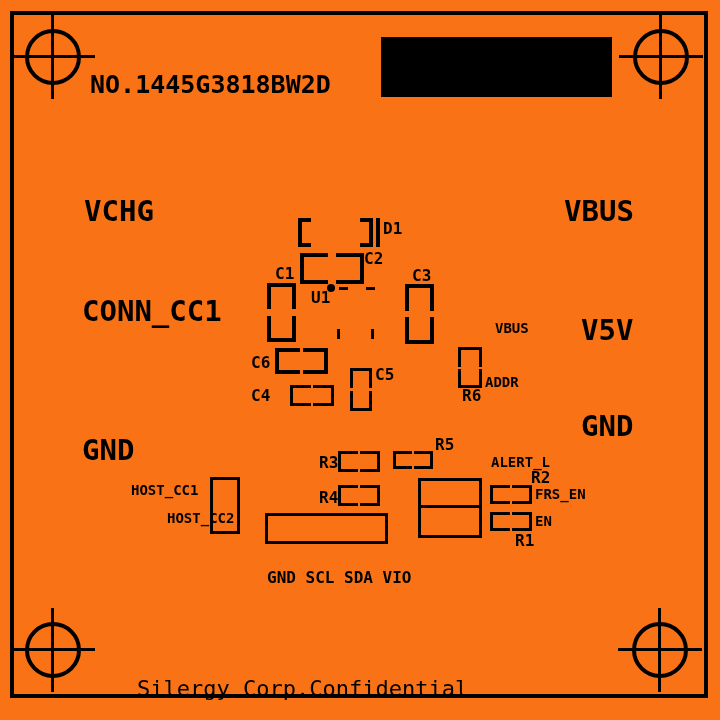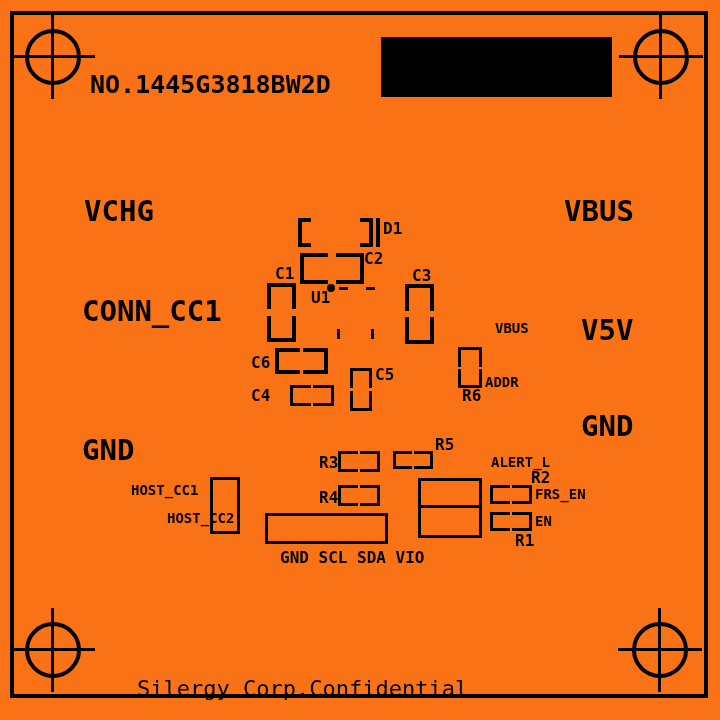--- a/index.html
+++ b/index.html
@@ -140,21 +140,21 @@
   <div class="pad open-r" style="left:490px; top:512px; width:20px; height:19px;"></div>
   <div class="pad open-l" style="left:512px; top:512px; width:20px; height:19px;"></div>
   <div class="lbl lbl-sm" style="left:535px; top:514px;">EN</div>
   <div class="lbl lbl-xs" style="left:515px; top:533px;">R1</div>
 
   <div class="outline" style="left:210px; top:477px; width:30px; height:57px;"></div>
   <div class="lbl lbl-sm" style="left:131px; top:483px;">HOST_CC1</div>
   <div class="lbl lbl-sm" style="left:131px; top:511px;padding-left:36px;">HOST_CC2</div>
 
   <div class="outline" style="left:265px; top:513px; width:123px; height:31px;"></div>
-  <div class="lbl lbl-xs" style="left:267px; top:550px;margin-left:13px;">GND SCL SDA VIO</div>
+  <div class="lbl lbl-xs" style="left:267px; top:570px;">GND SCL SDA VIO</div>
 
   <div class="outline" style="left:418px; top:478px; width:64px; height:60px;"></div>
   <div class="fill" style="left:418px; top:505px; width:64px; height:3px;"></div>
 
   <div class="lbl lbl-footer" style="left:137px; top:629px;">
     <div>Silergy Corp.Confidential</div>
     
   </div>
 
 </div>

